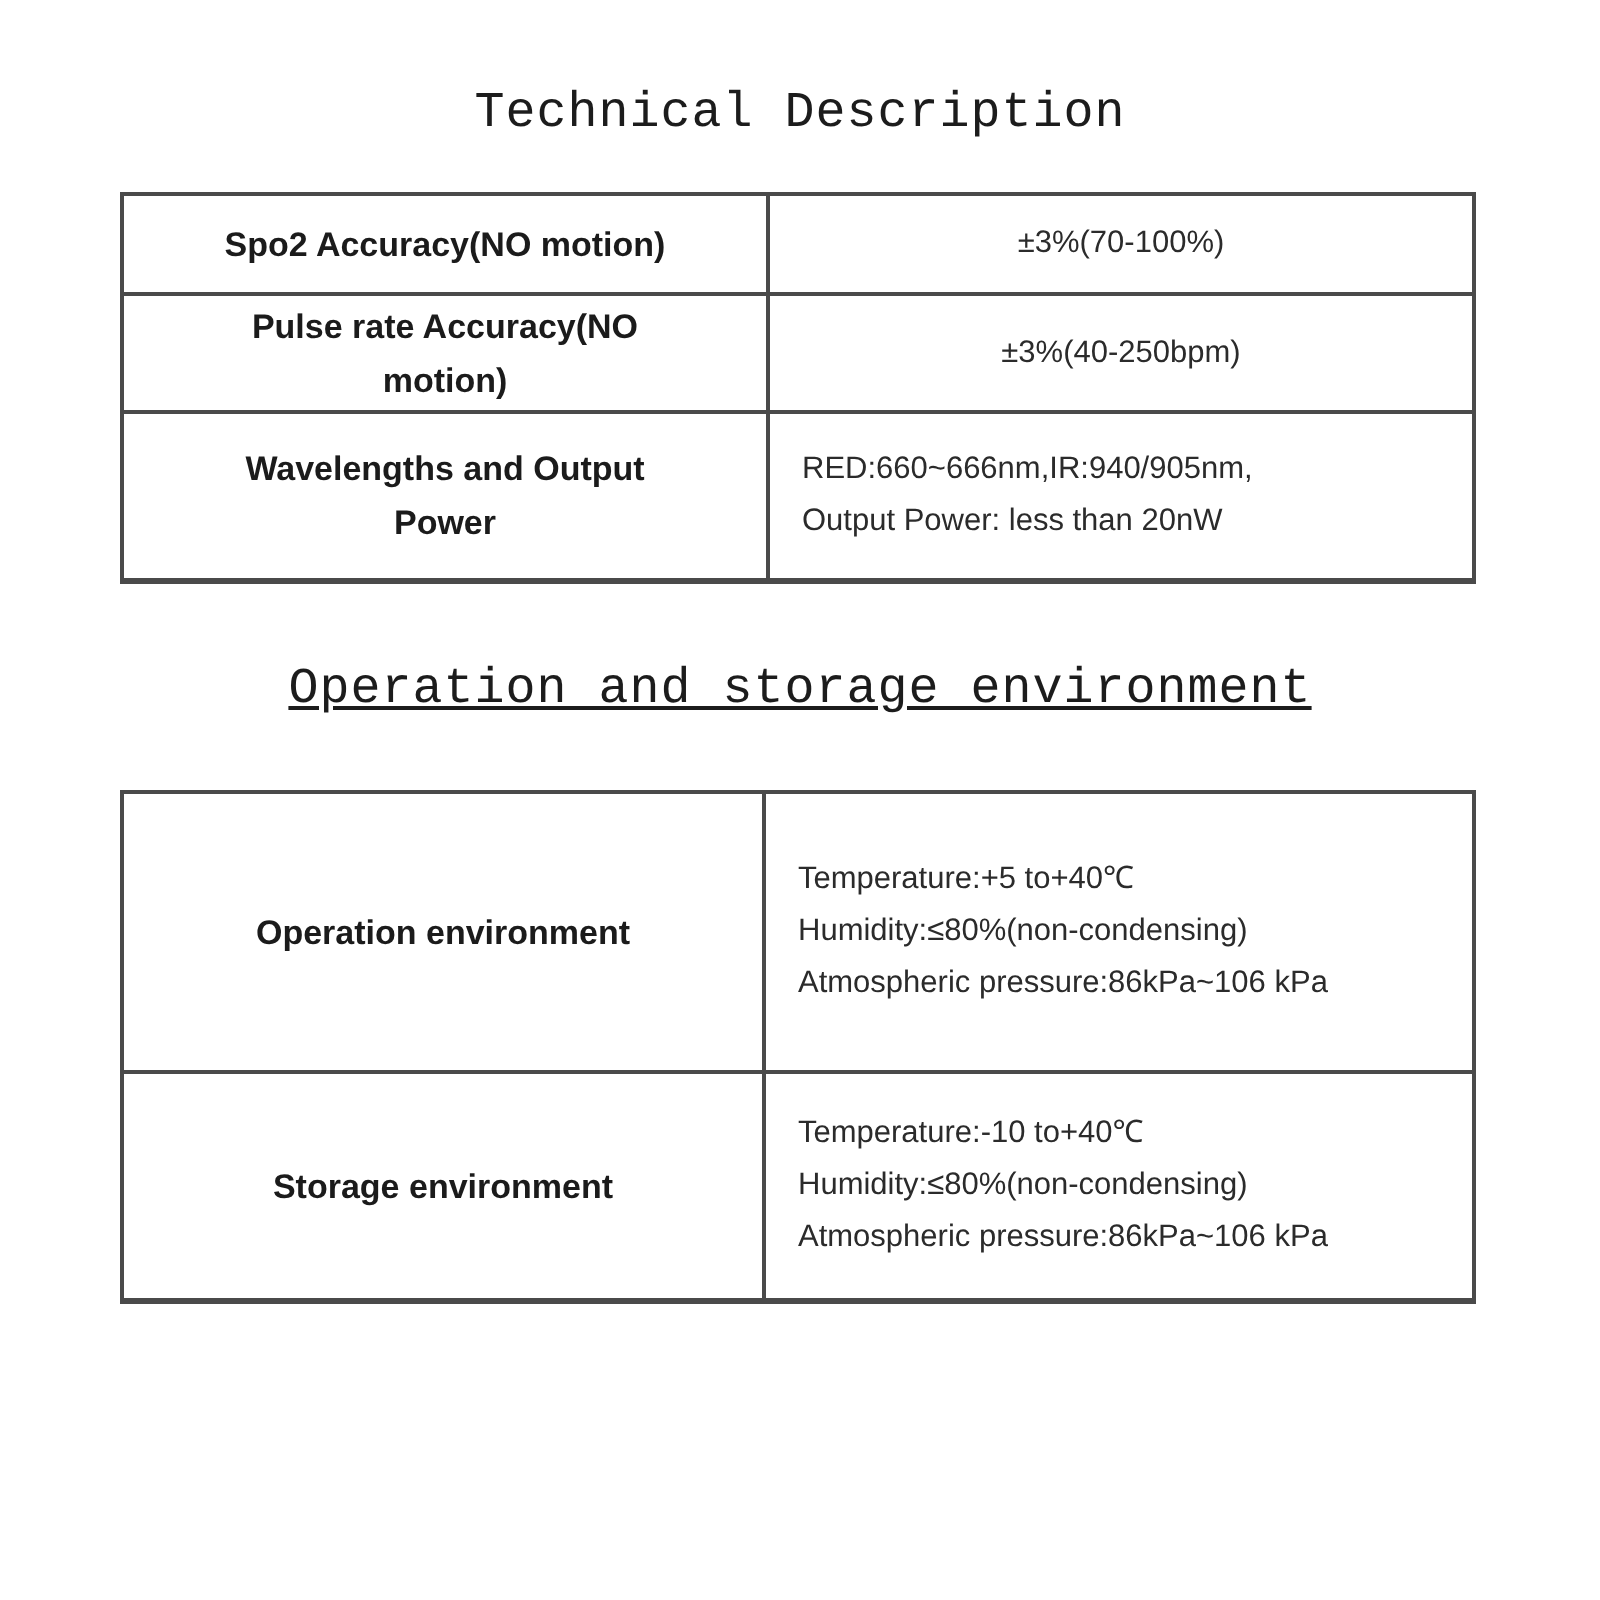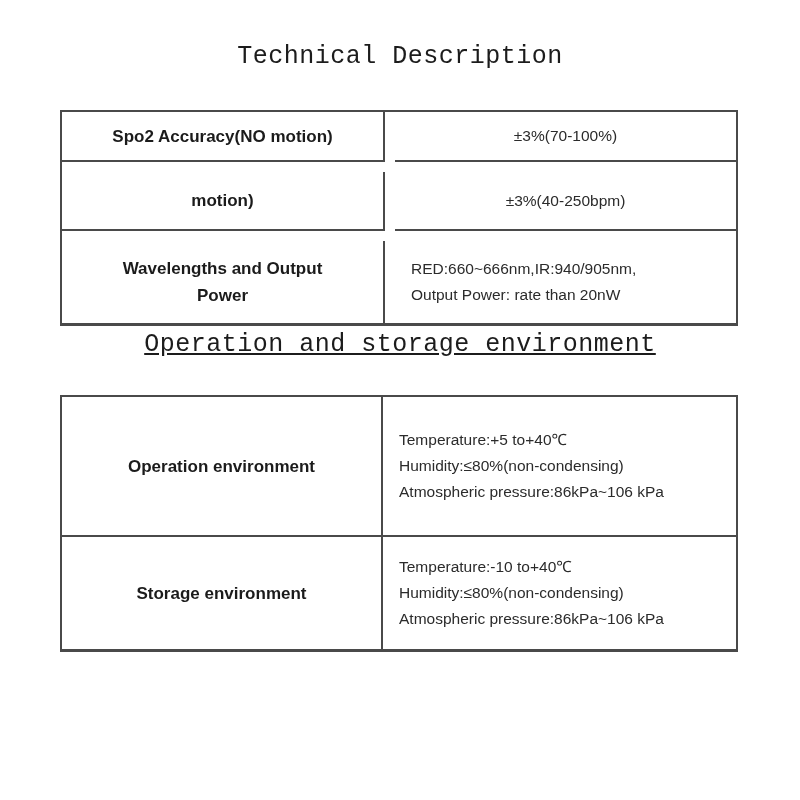--- a/index.html
+++ b/index.html
@@ -28,25 +28,24 @@
 
   .spec-table {
     position: absolute;
     left: 60px;
     display: grid;
     border: 2px solid #4a4a4a;
     border-bottom-width: 3px;
     background: #ffffff;
   }
   .tech-table {
-    top: 110px;
+    top: 96px;
     width: 674px;
     grid-template-columns: 323px 1fr;
     grid-template-rows: 50px 59px 82px;
-    gap: 10px;
   }
   .env-table {
     top: 395px;
     width: 674px;
     grid-template-columns: 321px 1fr;
     grid-template-rows: 140px 112px;
   }
   .cell {
     display: flex;
     flex-direction: column;
@@ -89,33 +88,34 @@
   <div class="spec-table tech-table">
 
     <div class="cell label-cell row-border">
       <span class="line">Spo2 Accuracy(NO motion)</span>
     </div>
     <div class="cell value-cell centered row-border">
       <span class="line">±3%(70-100%)</span>
     </div>
 
     <div class="cell label-cell row-border">
+      <span class="line">Pulse rate Accuracy(NO</span>
       <span class="line">motion)</span>
     </div>
     <div class="cell value-cell centered row-border">
       <span class="line">±3%(40-250bpm)</span>
     </div>
 
     <div class="cell label-cell">
       <span class="line">Wavelengths and Output</span>
       <span class="line">Power</span>
     </div>
     <div class="cell value-cell">
       <span class="line">RED:660~666nm,IR:940/905nm,</span>
-      <span class="line">Output Power: rate than 20nW</span>
+      <span class="line">Output Power: less than 20nW</span>
     </div>
   </div>
 
   <div class="section-title title-environment">Operation and storage environment</div>
 
   <div class="spec-table env-table">
 
     <div class="cell label-cell row-border">
       <span class="line">Operation environment</span>
     </div>

